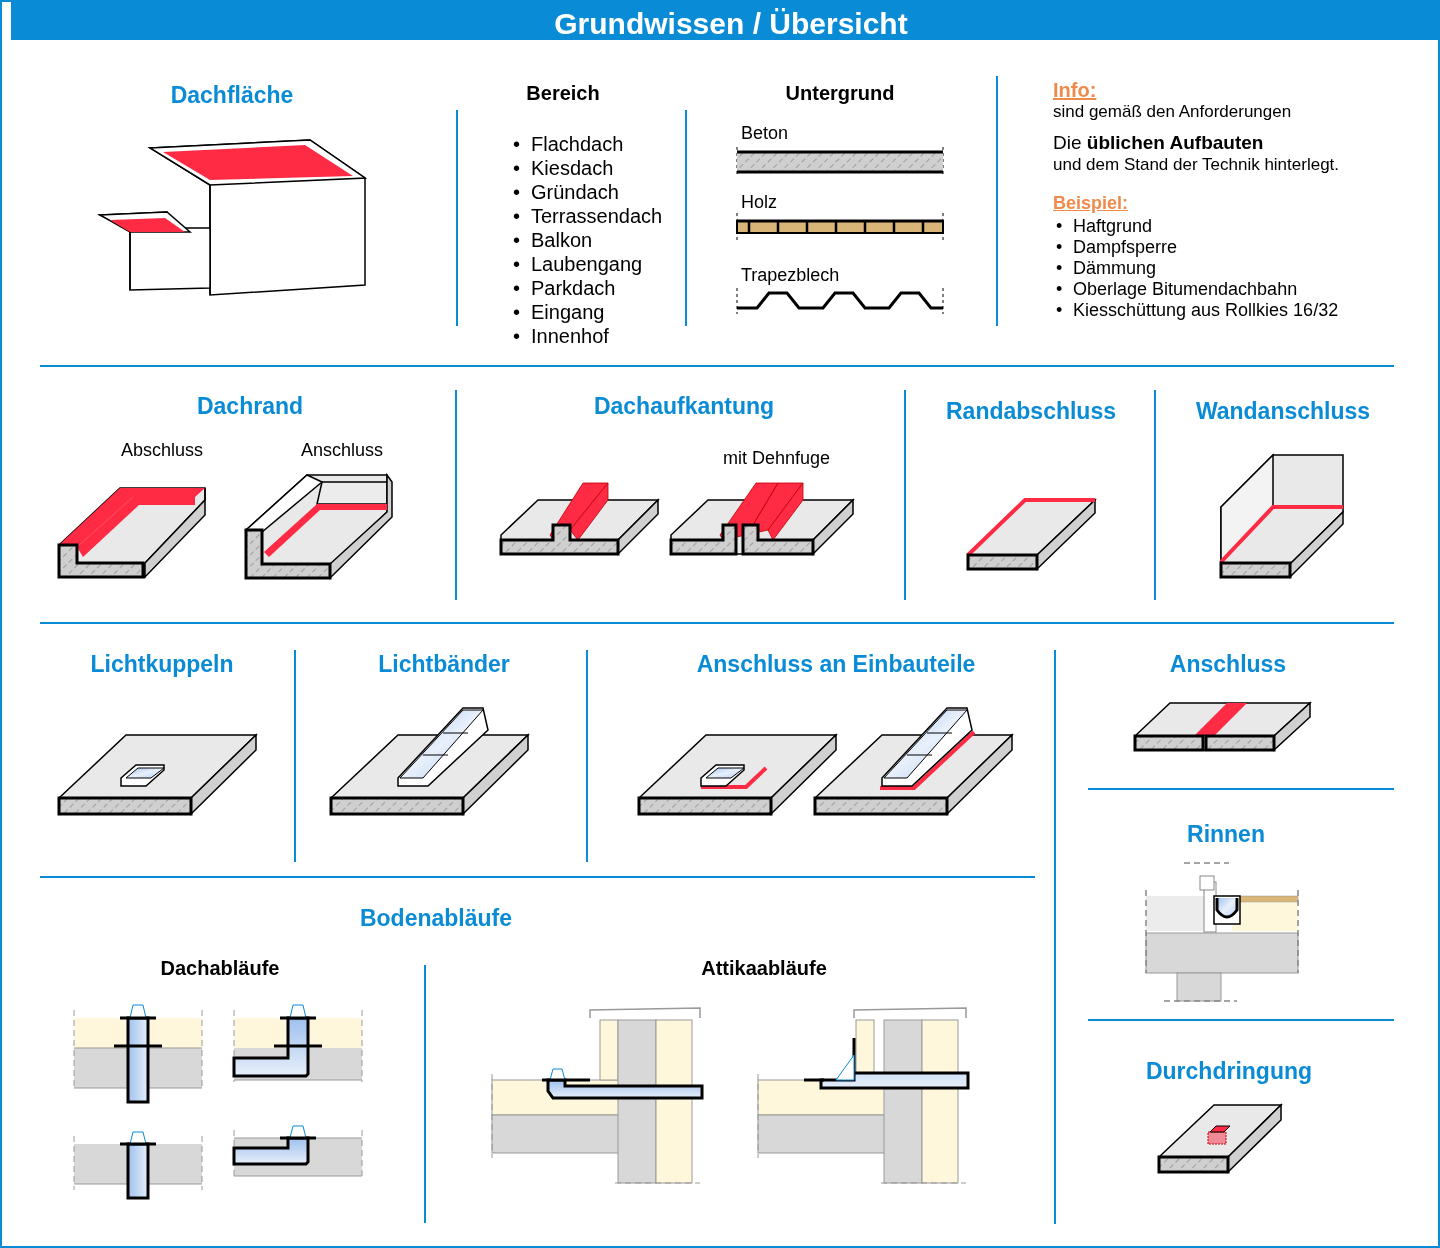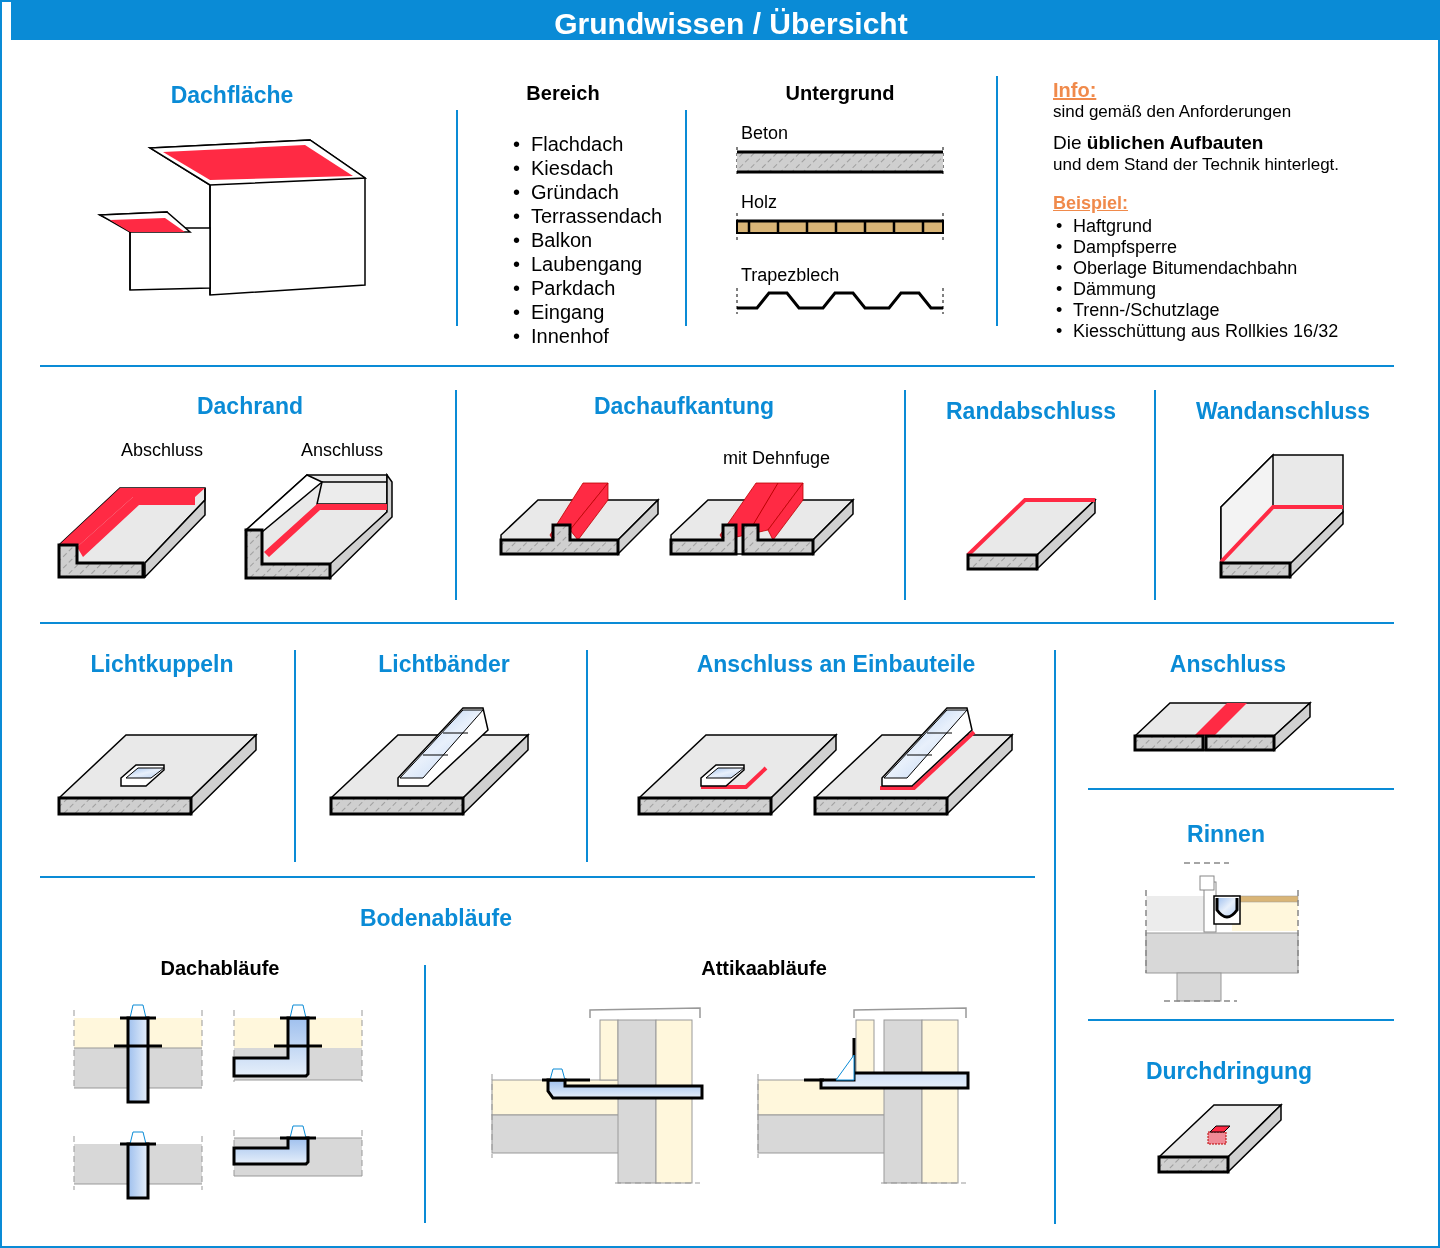--- a/index.html
+++ b/index.html
@@ -109,23 +109,22 @@
 
 <div class="info">
   <span class="ohead">Info:</span>
   <div>sind gemäß den Anforderungen</div>
   <div style="margin-top:10px;font-size:19px;line-height:22px"><span>Die </span><b>üblichen Aufbauten</b></div>
   <div>und dem Stand der Technik hinterlegt.</div>
   <span class="ohead" style="margin-top:18px;font-size:18px">Beispiel:</span>
   <ul style="margin-top:2px;font-size:18px">
     <li>Haftgrund</li>
     <li>Dampfsperre</li>
+    <li>Dämmung</li>
     <li>Oberlage Bitumendachbahn</li>
-    <li>Dämmung</li>
-    <li>Trenn-/Schutzlage</li>
     <li>Kiesschüttung aus Rollkies 16/32</li>
   </ul>
 </div>
 
 <div class="hline" style="left:40px;top:365px;width:1354px"></div>
 
 <div class="title" style="left:250px;top:393px">Dachrand</div>
 <div class="lbl" style="left:121px;top:440px">Abschluss</div>
 <div class="lbl" style="left:301px;top:440px">Anschluss</div>
 <svg style="left:55px;top:485px" width="155" height="95">

